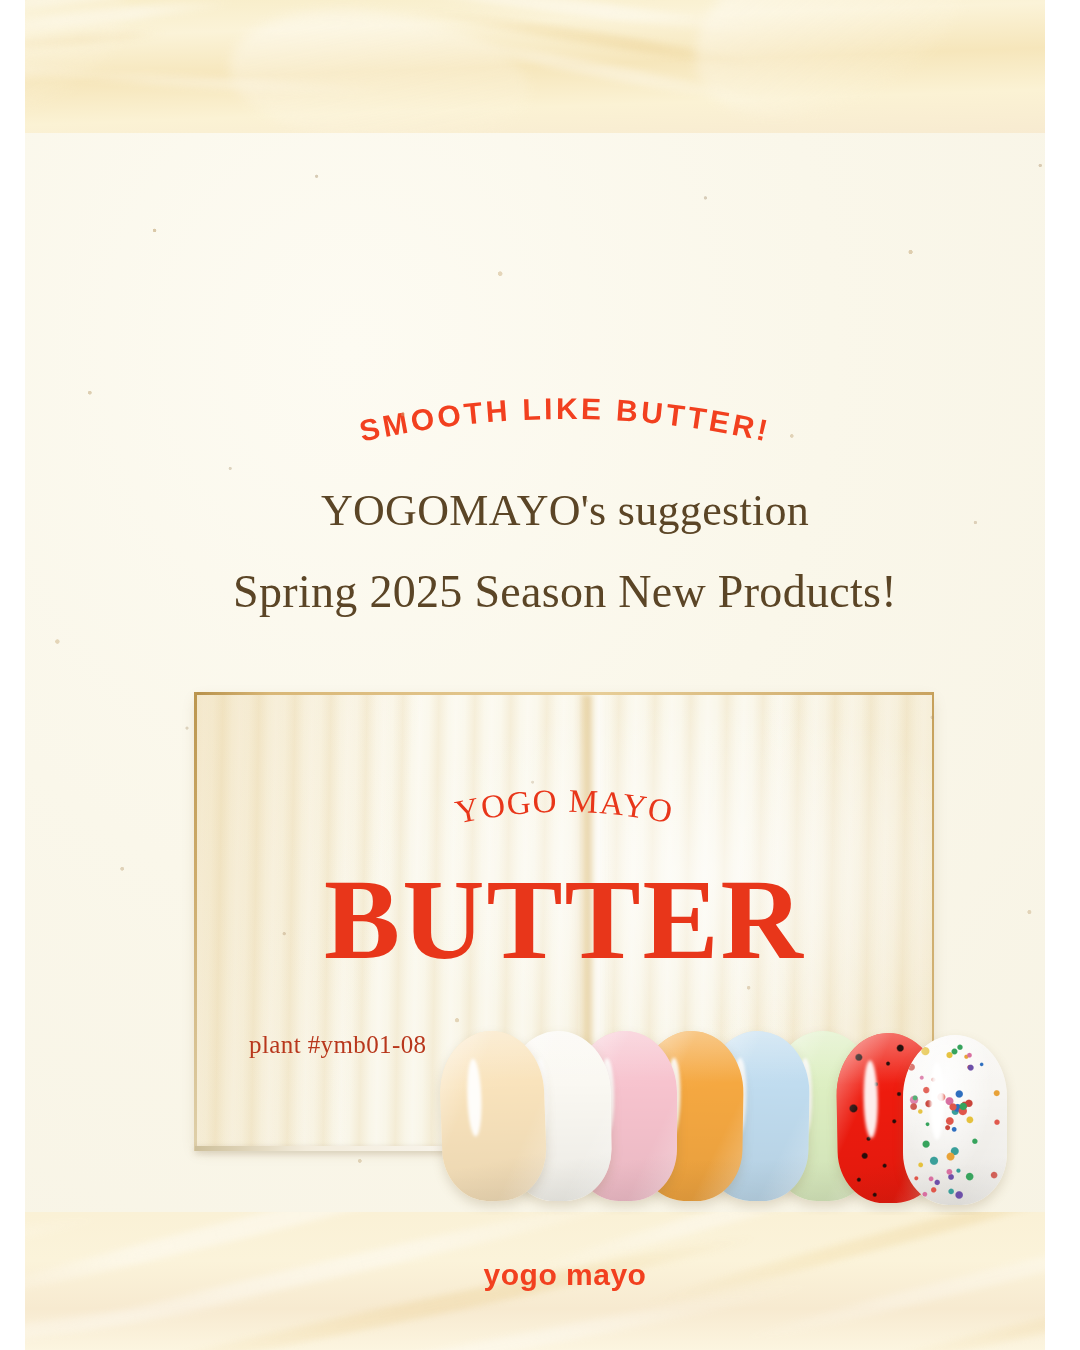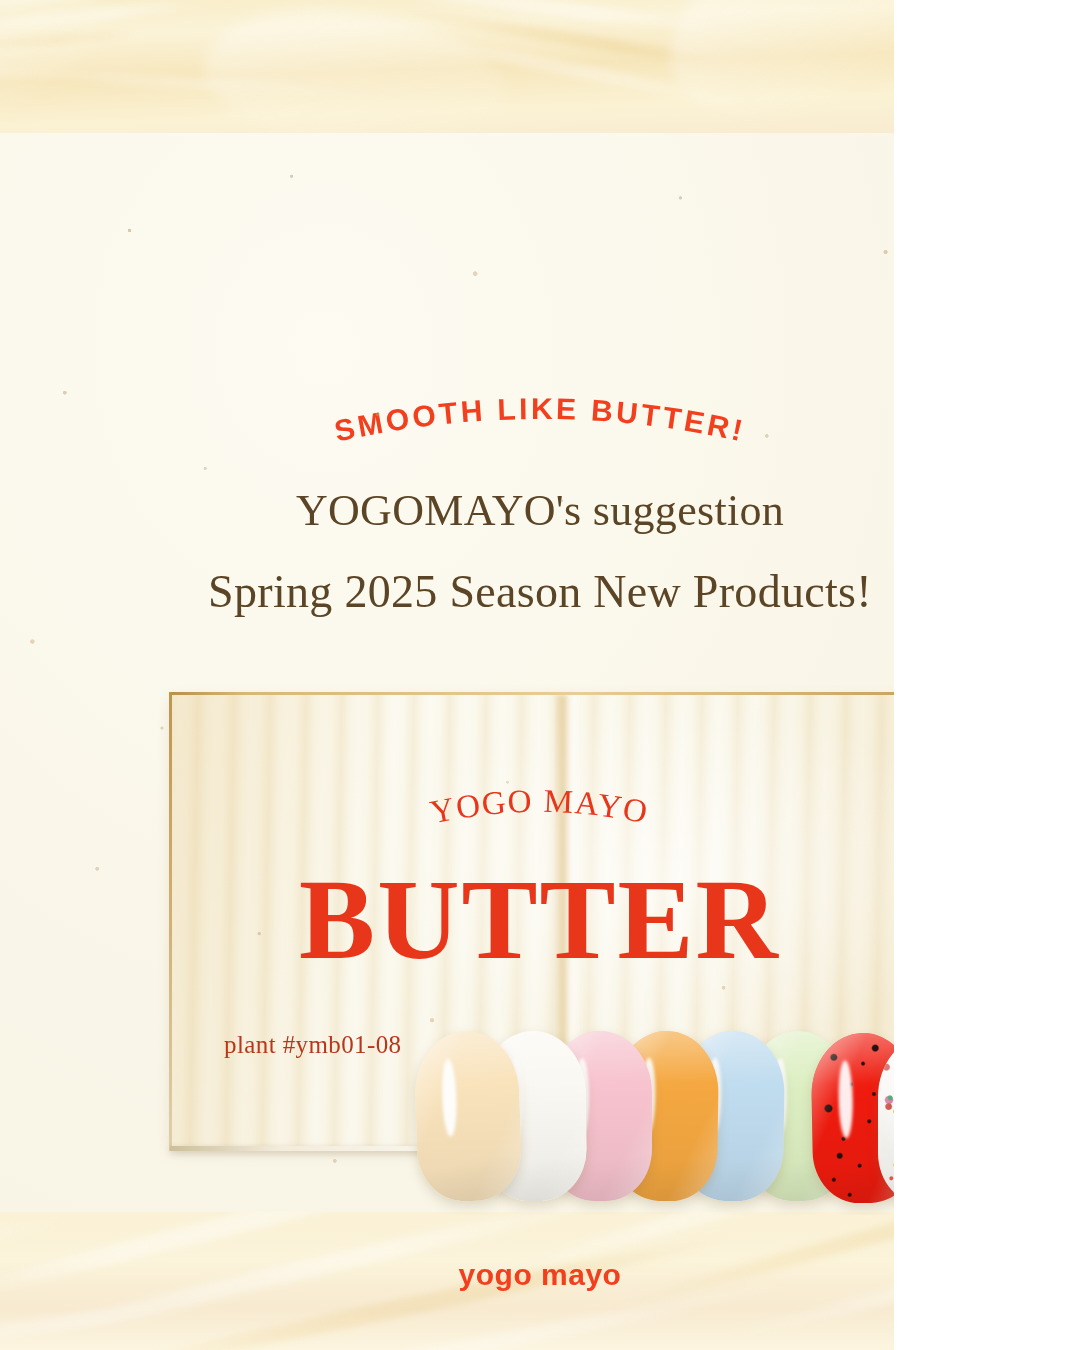--- a/index.html
+++ b/index.html
@@ -2,21 +2,21 @@
 <html><head>
 <meta charset="utf-8">
 <style>
   html,body{margin:0;padding:0;background:#ffffff;}
   body{
     width:1080px;height:1350px;overflow:hidden;position:relative;
     font-family:"Liberation Sans", sans-serif;
   }
 
   
-  #stage{position:absolute;inset:0;width:894px;height:1350px;overflow:hidden;}
+  #stage{position:absolute;inset:0;width:1020px;height:1350px;overflow:hidden;margin-left:25px;}
 
   
   .butter-band{position:absolute;left:0;width:1080px;overflow:hidden;}
   .butter-base{position:absolute;inset:0;
     background:
       linear-gradient(178deg,#f8edc8 0%,#fbf3d8 22%,#f6e6bb 48%,#fbf2d4 72%,#f7ead0 100%);
   }
   .ridges{position:absolute;inset:-20%;opacity:.55;}
   .ridge{position:absolute;border-radius:50%;
     background:linear-gradient(90deg,rgba(255,255,255,0) 0%,rgba(255,255,255,.85) 30%,rgba(255,255,255,.9) 60%,rgba(255,255,255,0) 100%);

